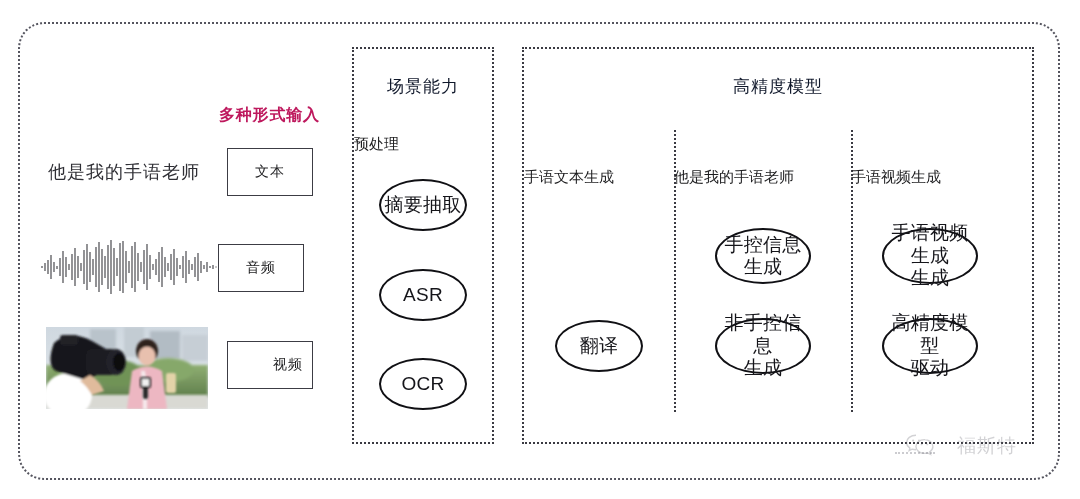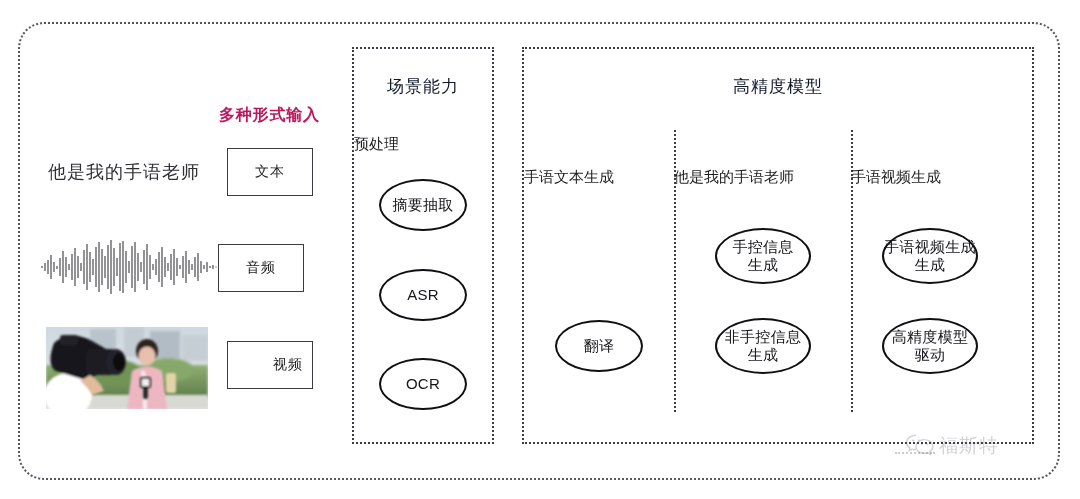--- a/index.html
+++ b/index.html
@@ -78,21 +78,21 @@
   
   .ellipse {
     position: absolute;
     border: 2.5px solid #101014;
     border-radius: 50%;
     box-sizing: border-box;
     display: flex;
     align-items: center;
     justify-content: center;
     text-align: center;
-    font-size: 15px;
+    font-size: 19px;
     line-height: 1.18;
     color: #15151a;
     background: #ffffff;
     letter-spacing: 0.3px;
   }
   .ellipse.wide  { width: 96px; height: 56px; }
   .ellipse.std   { width: 88px; height: 52px; }
 
   
   .input-heading {
@@ -146,21 +146,21 @@
     background: #cfd7cf;
   }
 
   
   .watermark {
     position: absolute;
     left: 905px;
     top: 432px;
     display: flex;
     align-items: center;
-    gap: 4px;
+    gap: 22px;
     opacity: 0.30;
   }
   .watermark .wm-text {
     font-size: 19px;
     color: #6e6e76;
     letter-spacing: 1px;
   }
   .wm-dots {
     position: absolute;
     left: 895px;

